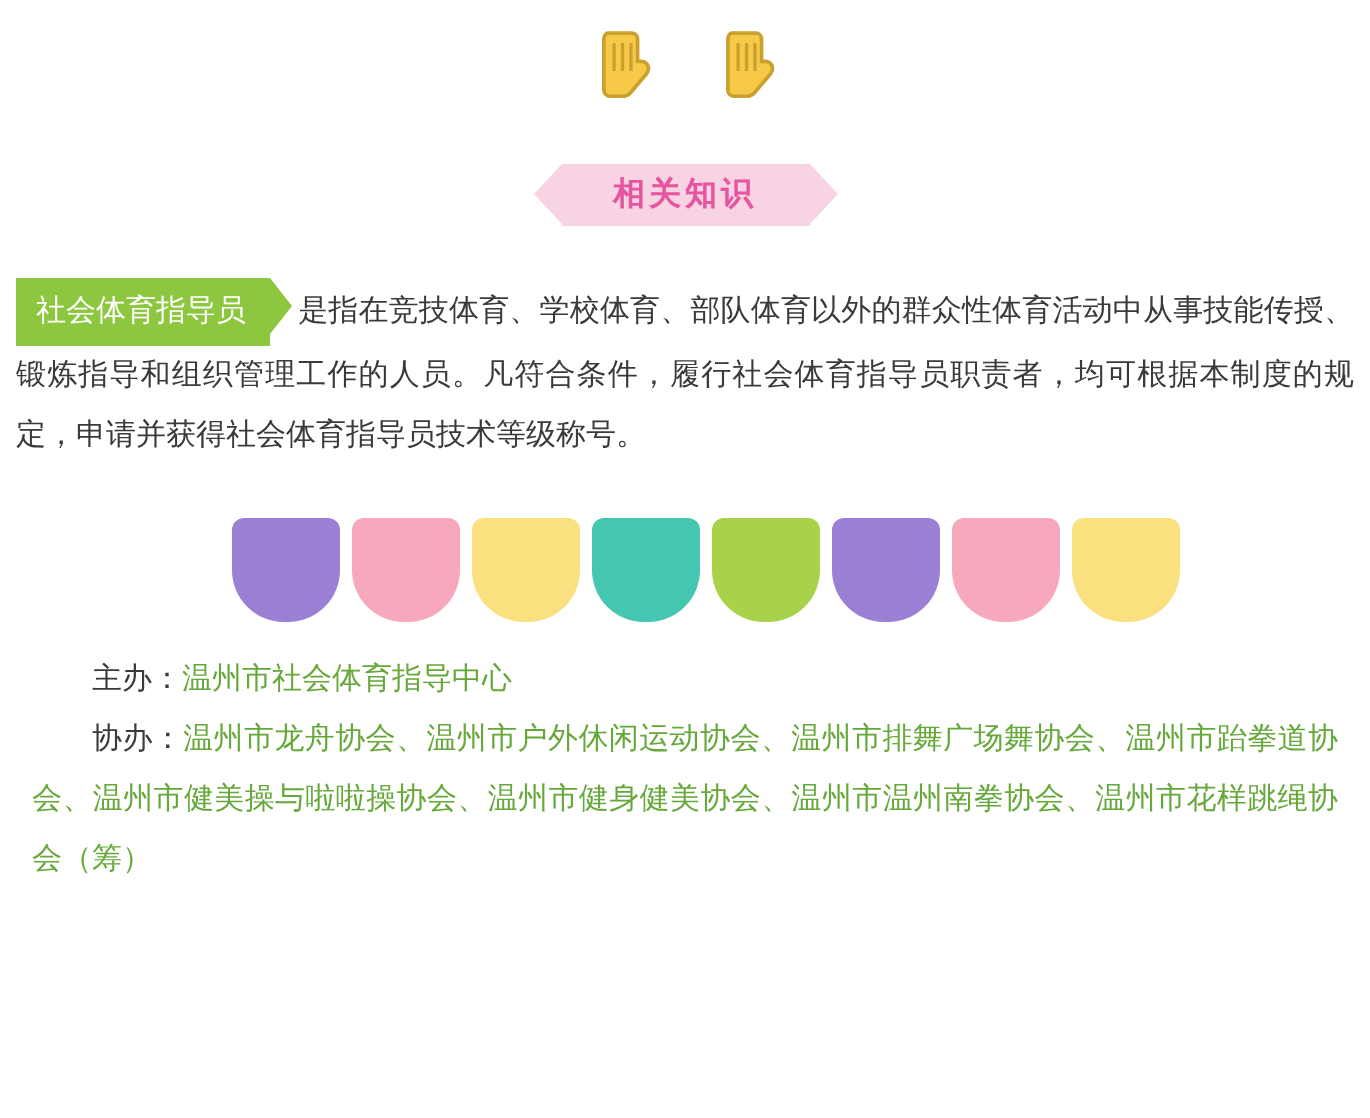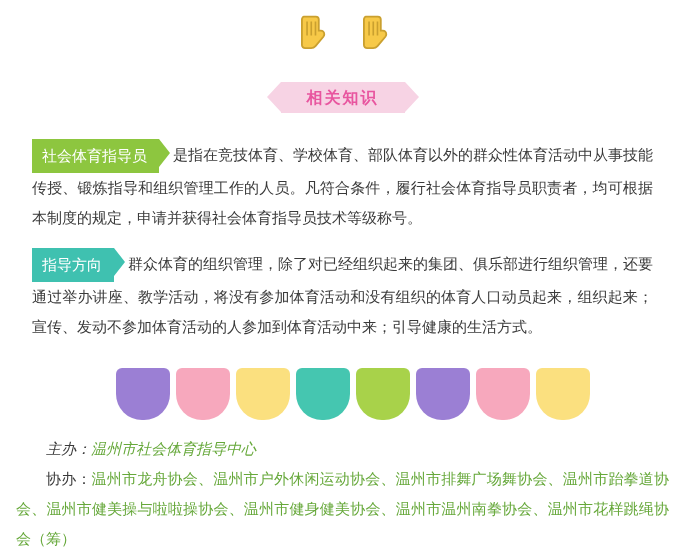--- a/index.html
+++ b/index.html
@@ -70,21 +70,21 @@
     left: -14px;
     border-right: 14px solid #f7d3e4;
   }
   .banner::after {
     right: -14px;
     border-left: 14px solid #f7d3e4;
   }
 
   
   .content {
-    padding: 0 32px;
+    padding: 0 8px;
     margin-top: 26px;
   }
   .para {
     font-size: 15px;
     line-height: 30px;
     text-align: justify;
     color: #3a3a3a;
     margin-bottom: 4px;
   }
   .tag {
@@ -125,21 +125,21 @@
     border-radius: 6px 6px 26px 26px;
   }
 
   
   .credits {
     padding: 0 16px 10px 16px;
     font-size: 15px;
     line-height: 30px;
     color: #3a3a3a;
   }
-  .credit-line { text-indent: 2em; font-style: italic; }
+  .credit-line { text-indent: 2em; }
   .credit-label { color: #3a3a3a; }
   .credit-value { color: #66a83a; }
   .credit-block {
     text-indent: 2em;
     text-align: justify;
   }
   .credit-block .credit-value { color: #66a83a; }
 </style>
 </head>
 <body>
@@ -164,23 +164,20 @@
   <div class="banner-wrap">
     <div class="banner">相关知识</div>
   </div>
 
   <div class="content">
 
     <p class="para">
       <span class="tag tag-green">社会体育指导员</span><span>是指在竞技体育、学校体育、部队体育以外的群众性体育活动中从事技能传授、锻炼指导和组织管理工作的人员。凡符合条件，履行社会体育指导员职责者，均可根据本制度的规定，申请并获得社会体育指导员技术等级称号。</span>
     </p>
 
-    <p class="para">
-      <span class="tag tag-teal">指导方向</span><span>群众体育的组织管理，除了对已经组织起来的集团、俱乐部进行组织管理，还要通过举办讲座、教学活动，将没有参加体育活动和没有组织的体育人口动员起来，组织起来；宣传、发动不参加体育活动的人参加到体育活动中来；引导健康的生活方式。</span>
-    </p>
   </div>
 
   <div class="bunting">
     <span class="flag" style="background:#9b7fd4"></span>
     <span class="flag" style="background:#f7a8bd"></span>
     <span class="flag" style="background:#fbe07f"></span>
     <span class="flag" style="background:#45c6b0"></span>
     <span class="flag" style="background:#a8d24a"></span>
     <span class="flag" style="background:#9b7fd4"></span>
     <span class="flag" style="background:#f7a8bd"></span>

